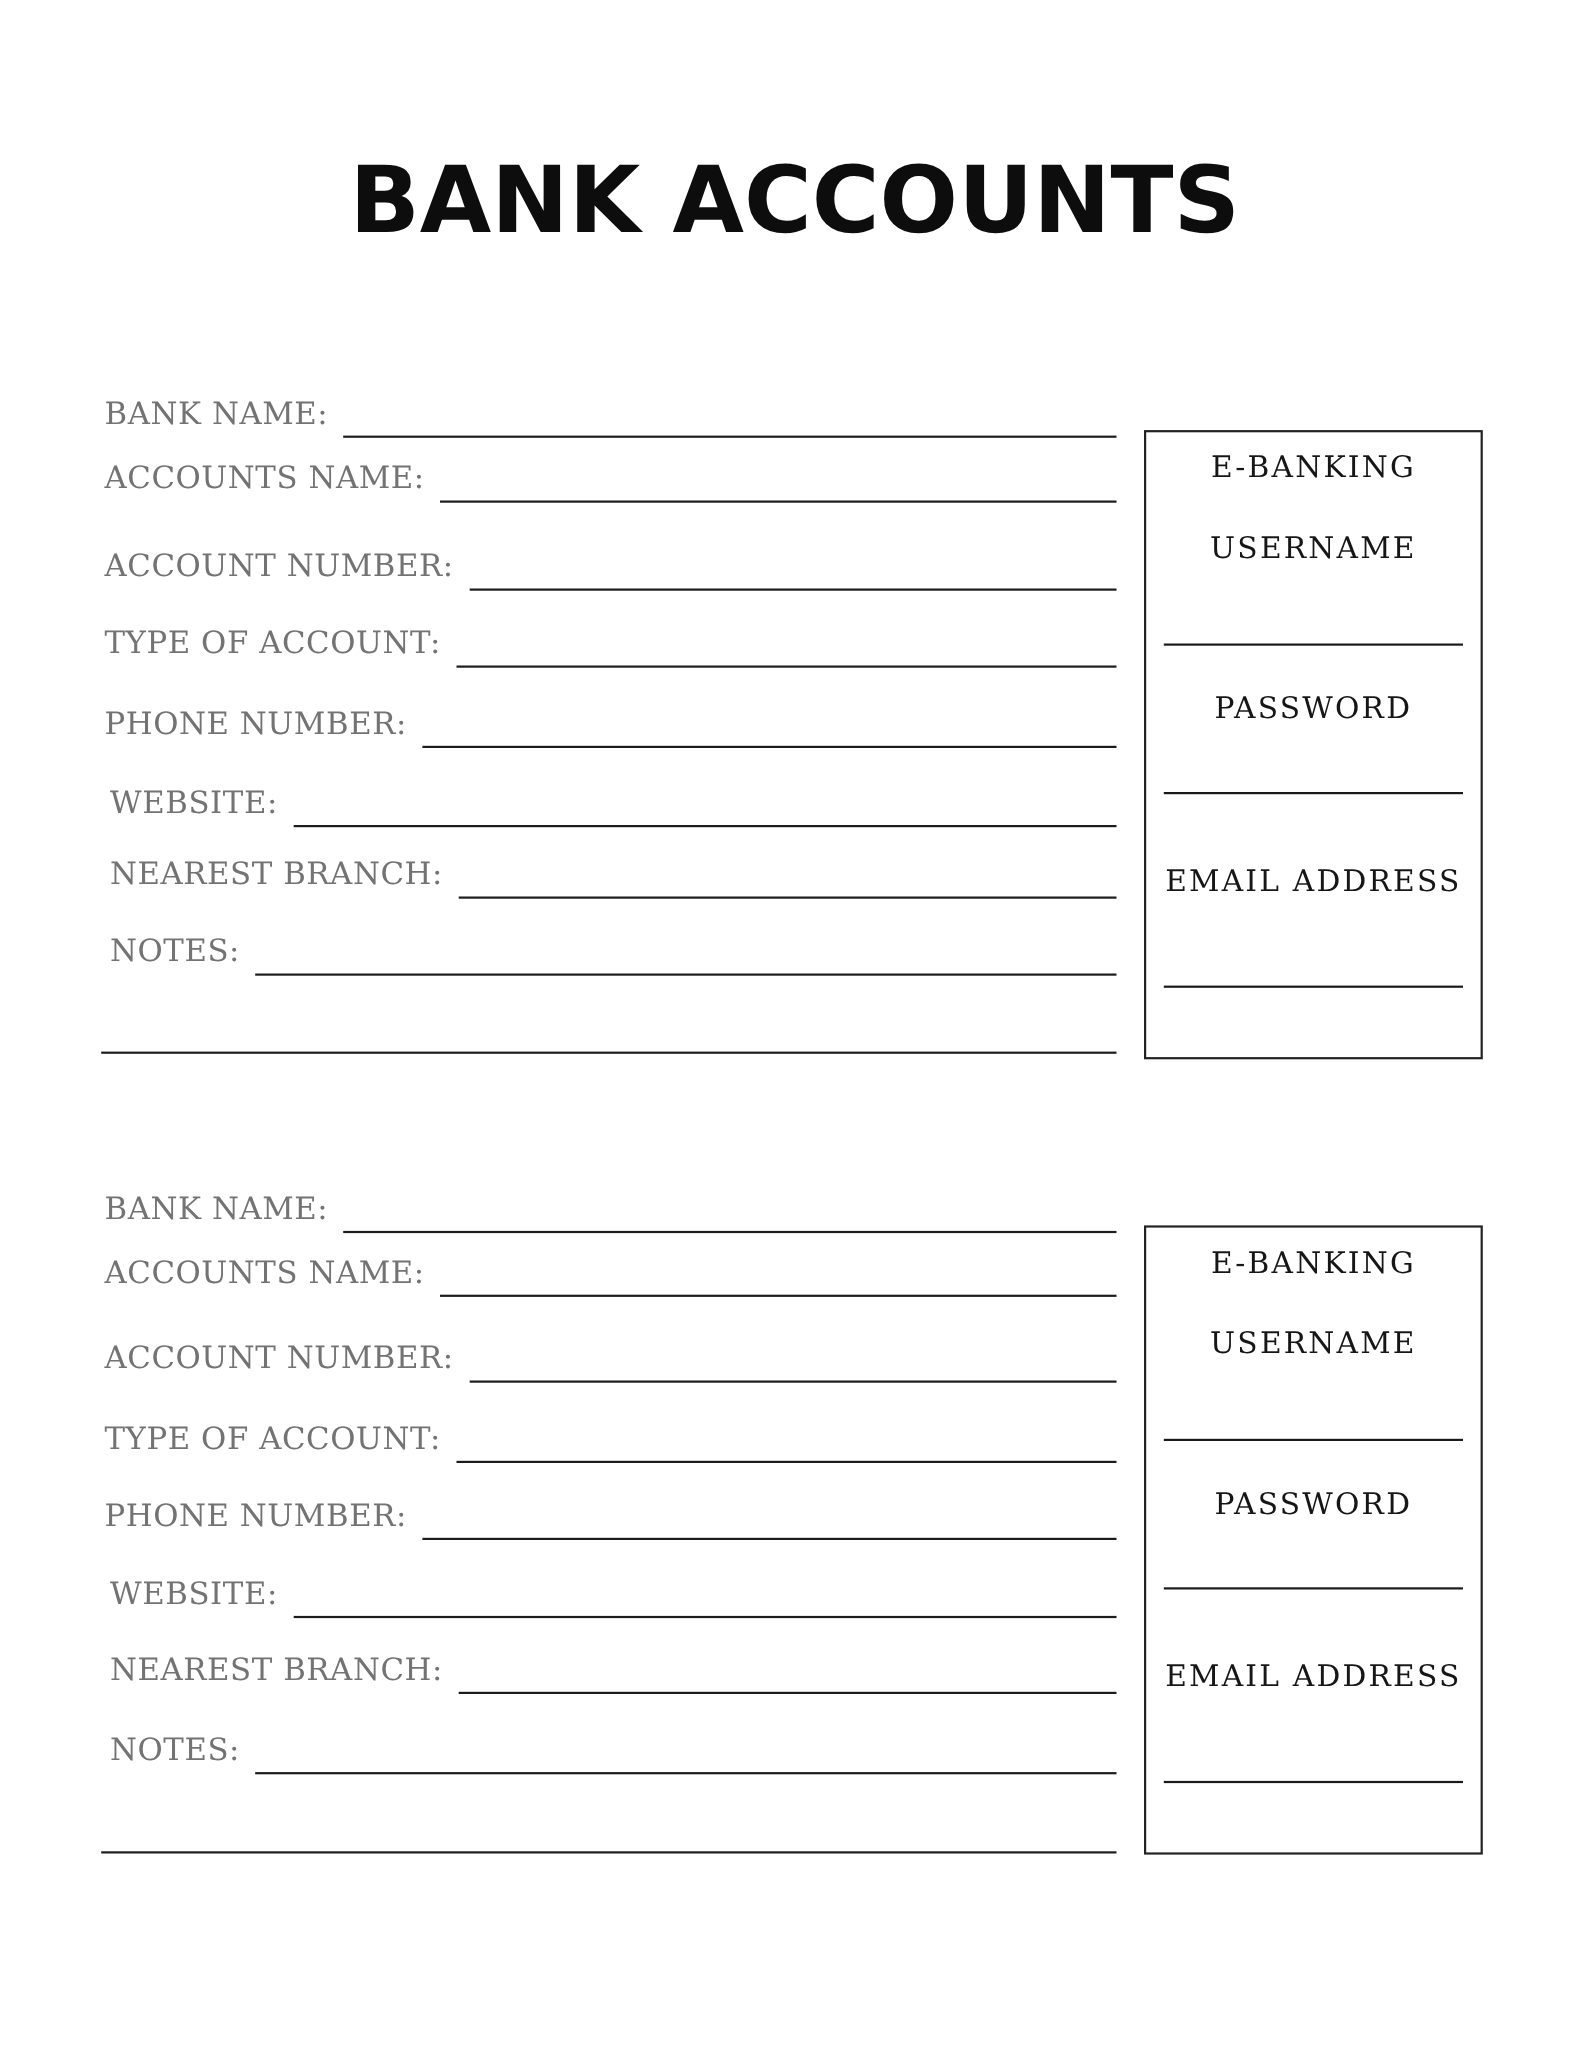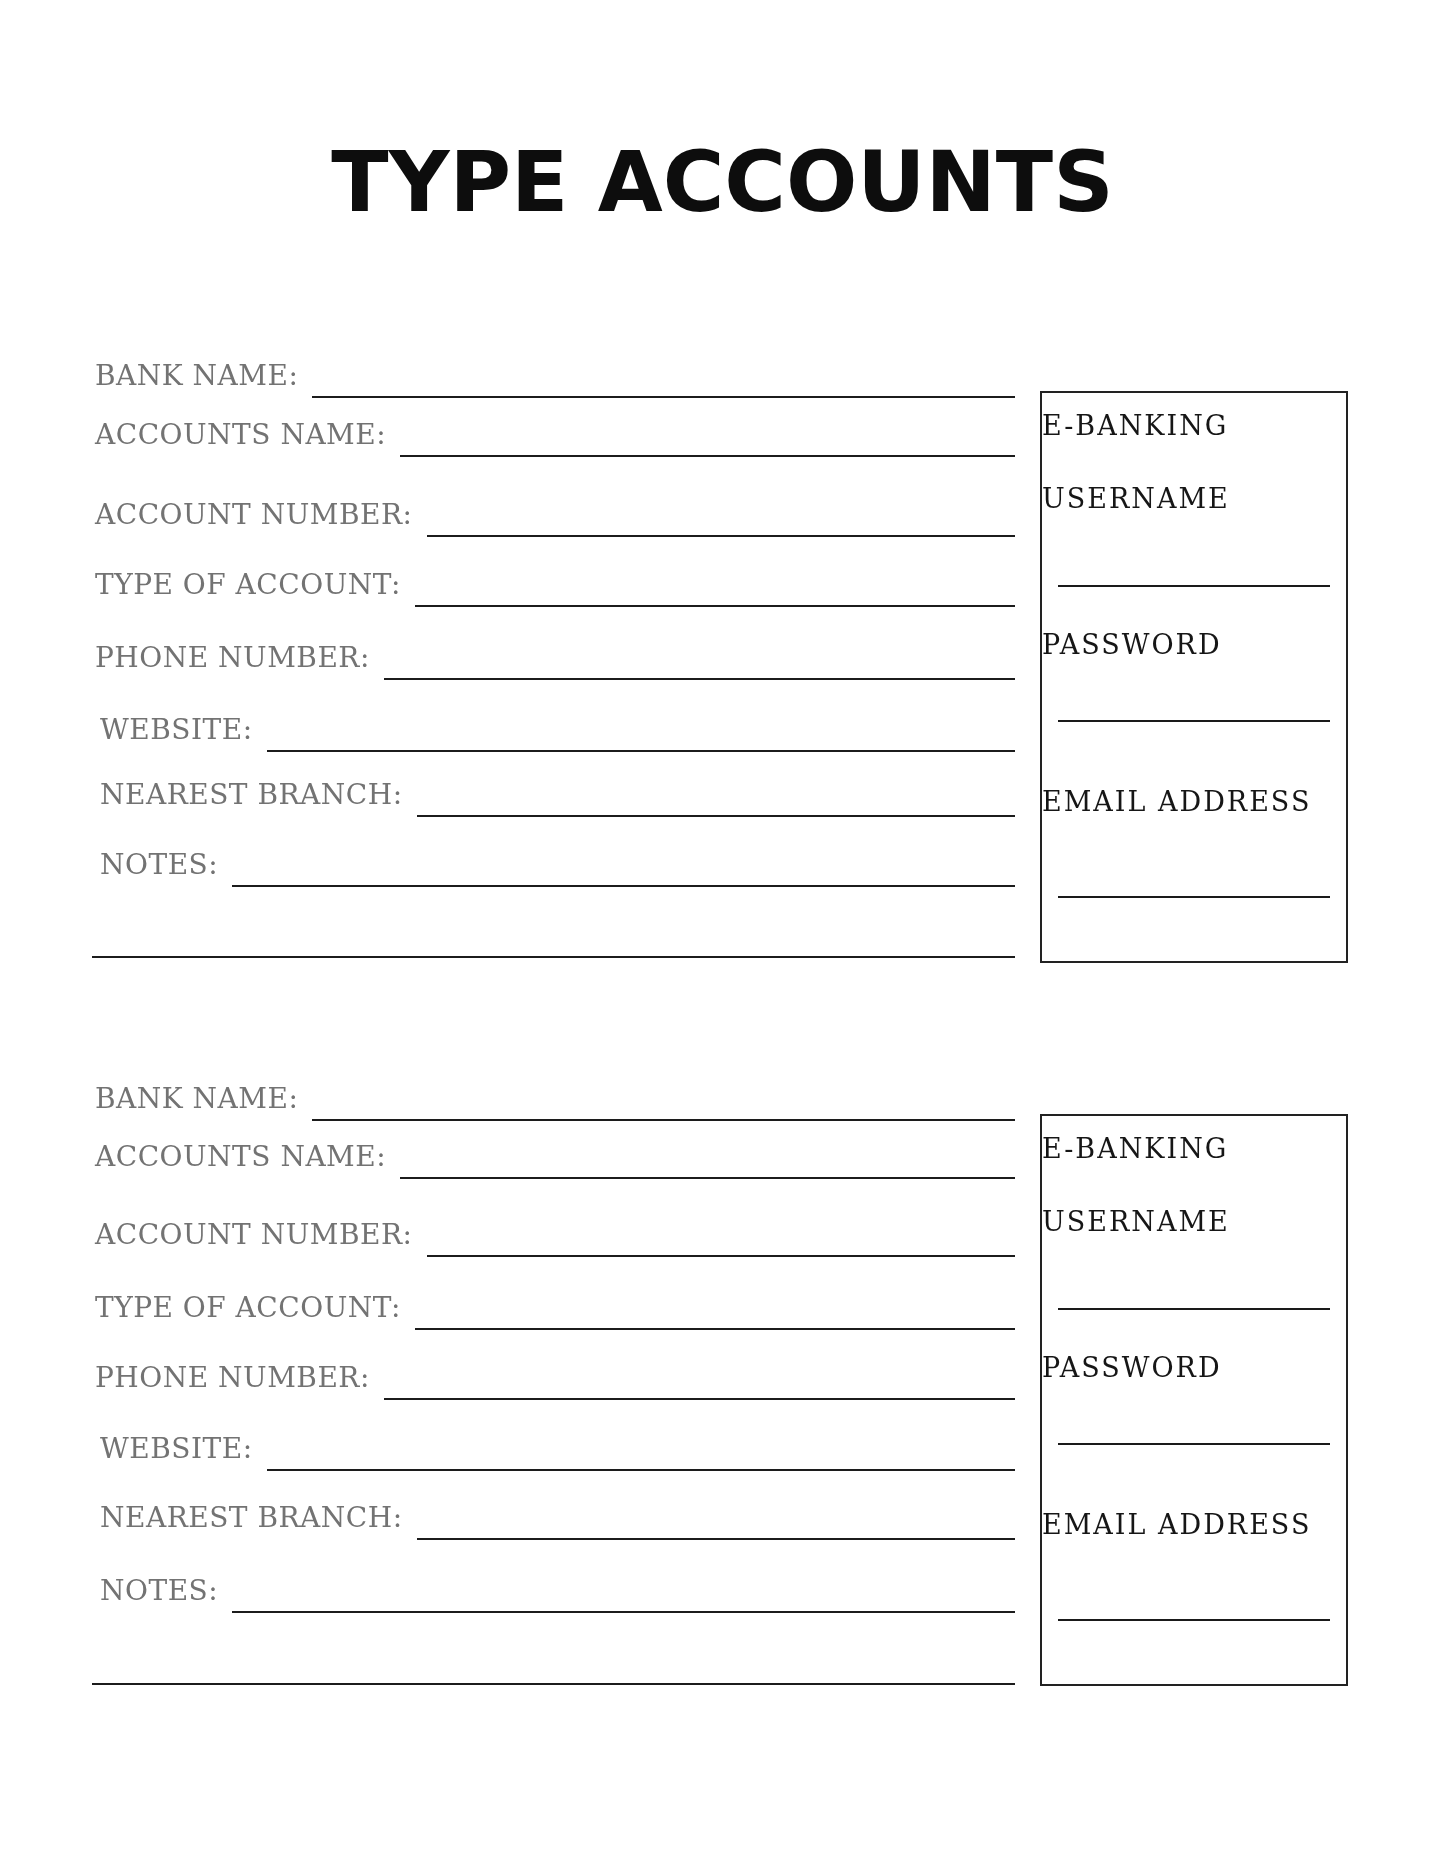--- a/index.html
+++ b/index.html
@@ -55,39 +55,40 @@
   .ebank-box{
     position:absolute;
     left:1040px;
     width:308px;height:572px;
     border:2.5px solid #222222;
     box-sizing:border-box;
     background:#ffffff;
   }
   .eb-label{
     position:absolute;left:0;right:0;
+    text-align:center;
     font-size:27px;
     line-height:1;
     letter-spacing:2px;
     color:#161616;
     white-space:nowrap;
   }
   .eb-line{
     position:absolute;
     left:16px;right:16px;
     height:0;
     border-top:2.5px solid #1a1a1a;
   }
 </style>
 </head>
 <body>
 
 <div class="page">
 
-  <h1 class="title">TYPE ACCOUNTS</h1>
+  <h1 class="title">BANK ACCOUNTS</h1>
 
   <div class="row r-std" style="top:348px;">
     <span class="lbl">BANK NAME:</span>
     <span class="wline"></span>
   </div>
   <div class="row r-std" style="top:407px;">
     <span class="lbl">ACCOUNTS NAME:</span>
     <span class="wline"></span>
   </div>
   <div class="row r-std" style="top:487px;">

